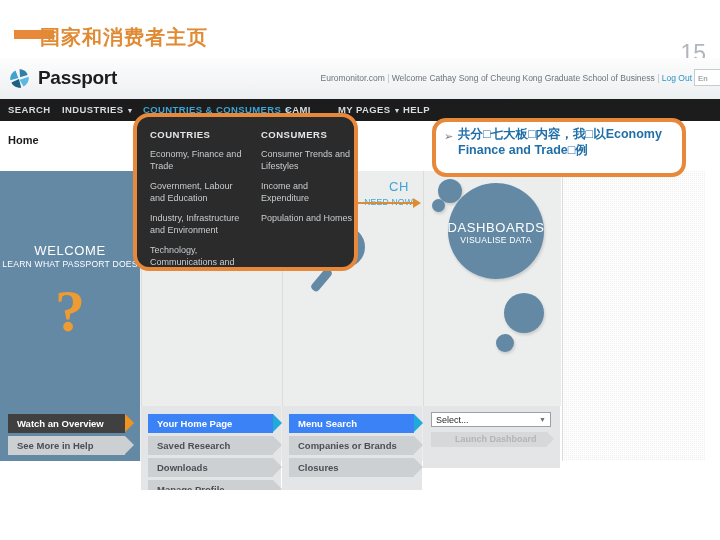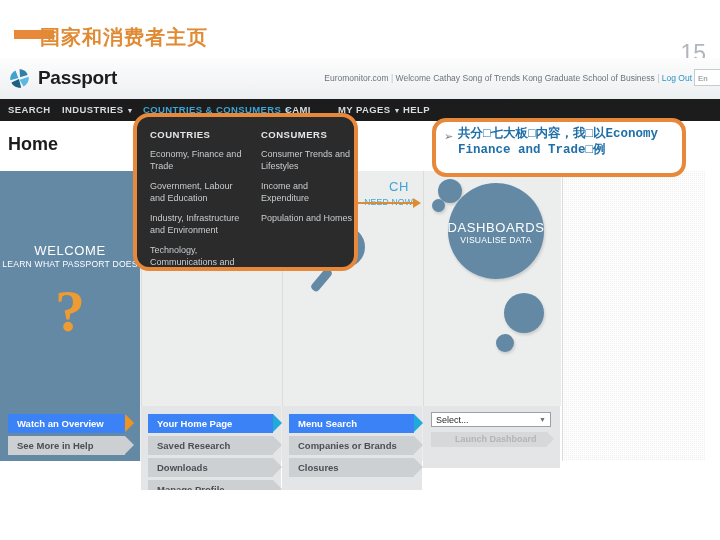--- a/index.html
+++ b/index.html
@@ -65,21 +65,21 @@
     letter-spacing:.4px;white-space:nowrap;font-family:"Liberation Sans",sans-serif;
   }
   .nav-item.active{color:#3ca5d6;}
   .caret{font-size:7px;}
 
   
   #page-body{
     position:absolute;left:0;top:63px;width:720px;height:369px;background:#fff;
   }
   #breadcrumb{
-    position:absolute;left:8px;top:13px;font-size:18px;font-weight:bold;color:#1b1b1b;
+    position:absolute;left:8px;top:13px;font-size:11px;font-weight:bold;color:#1b1b1b;
     font-family:"Liberation Sans",sans-serif;
   }
   #content-area{
     position:absolute;left:0;top:50px;width:560px;height:290px;
     background:#eceded;
   }
   #texture-right{
     position:absolute;left:562px;top:50px;width:142px;height:290px;
     background:#f0f0f0;
     background-image:
@@ -144,21 +144,21 @@
     position:relative;height:19px;margin-bottom:3px;
     font-size:9.5px;font-weight:bold;line-height:19px;padding-left:9px;
     color:#4a4f54;background:#cdd0d2;box-sizing:border-box;
     font-family:"Liberation Sans",sans-serif;
   }
   .chip:after{
     content:"";position:absolute;right:-9px;top:0;width:0;height:0;
     border-top:9.5px solid transparent;border-bottom:9.5px solid transparent;
     border-left:9px solid #cdd0d2;
   }
-  .chip.orange{background:#3b82f6;color:#fff;}
+  .chip.orange{background:#404040;color:#fff;}
   .chip.orange:after{border-left-color:#F0941F;}
   .chip.cyan{background:#3b82f6;color:#fff;}
   .chip.cyan:after{border-left-color:#21A9DA;}
 
   #stack-welcome{left:8px;top:243px;width:117px;}
   #welcome-box{position:absolute;left:0;top:235px;width:140px;height:55px;background:#6389a5;}
   #stack-home{left:148px;top:243px;width:125px;}
   #home-box{position:absolute;left:141px;top:235px;width:140px;height:85px;background:#e4e5e6;}
   #stack-search{left:289px;top:243px;width:125px;}
   #search-box{position:absolute;left:282px;top:235px;width:140px;height:104px;background:#e4e5e6;}
@@ -212,21 +212,21 @@
   #callout{
     position:absolute;left:432px;top:60px;width:254px;height:59px;
     background:#fff;border:4px solid #E8883A;border-radius:14px;
     box-sizing:border-box;
   }
   #callout-bullet{
     position:absolute;left:8px;top:8px;font-size:11px;color:#7a7a7a;
   }
   #callout-text{
     position:absolute;left:22px;top:4px;width:224px;
-    font-family:Liberation Mono, monospace;
+    font-family:Liberation Sans, sans-serif;
     font-size:12.5px;font-weight:bold;color:#1F6FA8;line-height:16px;
   }
 </style>
 </head>
 <body>
 
 <div id="slide-title-bar"></div>
 <div id="slide-title">国家和消费者主页</div>
 <div id="slide-number">15</div>
 
@@ -236,21 +236,21 @@
     <svg id="logo-mark" viewBox="0 0 40 40">
       <path d="M20 4 C27 4 33 8 34 14 L21 18 Z" fill="#2f7fa8"></path>
       <path d="M36 17 C37 24 33 31 27 34 L20 22 Z" fill="#5bb8e0"></path>
       <path d="M23 36 C16 37 8 33 6 27 L19 21 Z" fill="#1d5f85"></path>
       <path d="M4 23 C3 16 7 9 13 6 L18 19 Z" fill="#3fa2cf"></path>
     </svg>
     <div id="logo-text">Passport</div>
     <div id="header-account">
       <span>Euromonitor.com</span>
       <span class="sep">|</span>
-      <span>Welcome Cathay Song of Trends Kong Graduate School of Business</span>
+      <span>Welcome Cathay Song of Cheung Kong Graduate School of Business</span>
       <span class="sep">|</span>
       <span class="logout">Log Out</span>
     </div>
     <div id="header-search">En</div>
   </div>
 
   <div id="nav-bar">
     <div class="nav-item" style="left:8px"><span>SEARCH</span></div>
     <div class="nav-item" style="left:62px"><span>INDUSTRIES</span> <span class="caret">▼</span></div>
     <div class="nav-item active" style="left:143px"><span>COUNTRIES &amp; CONSUMERS</span> <span class="caret">▼</span></div>

